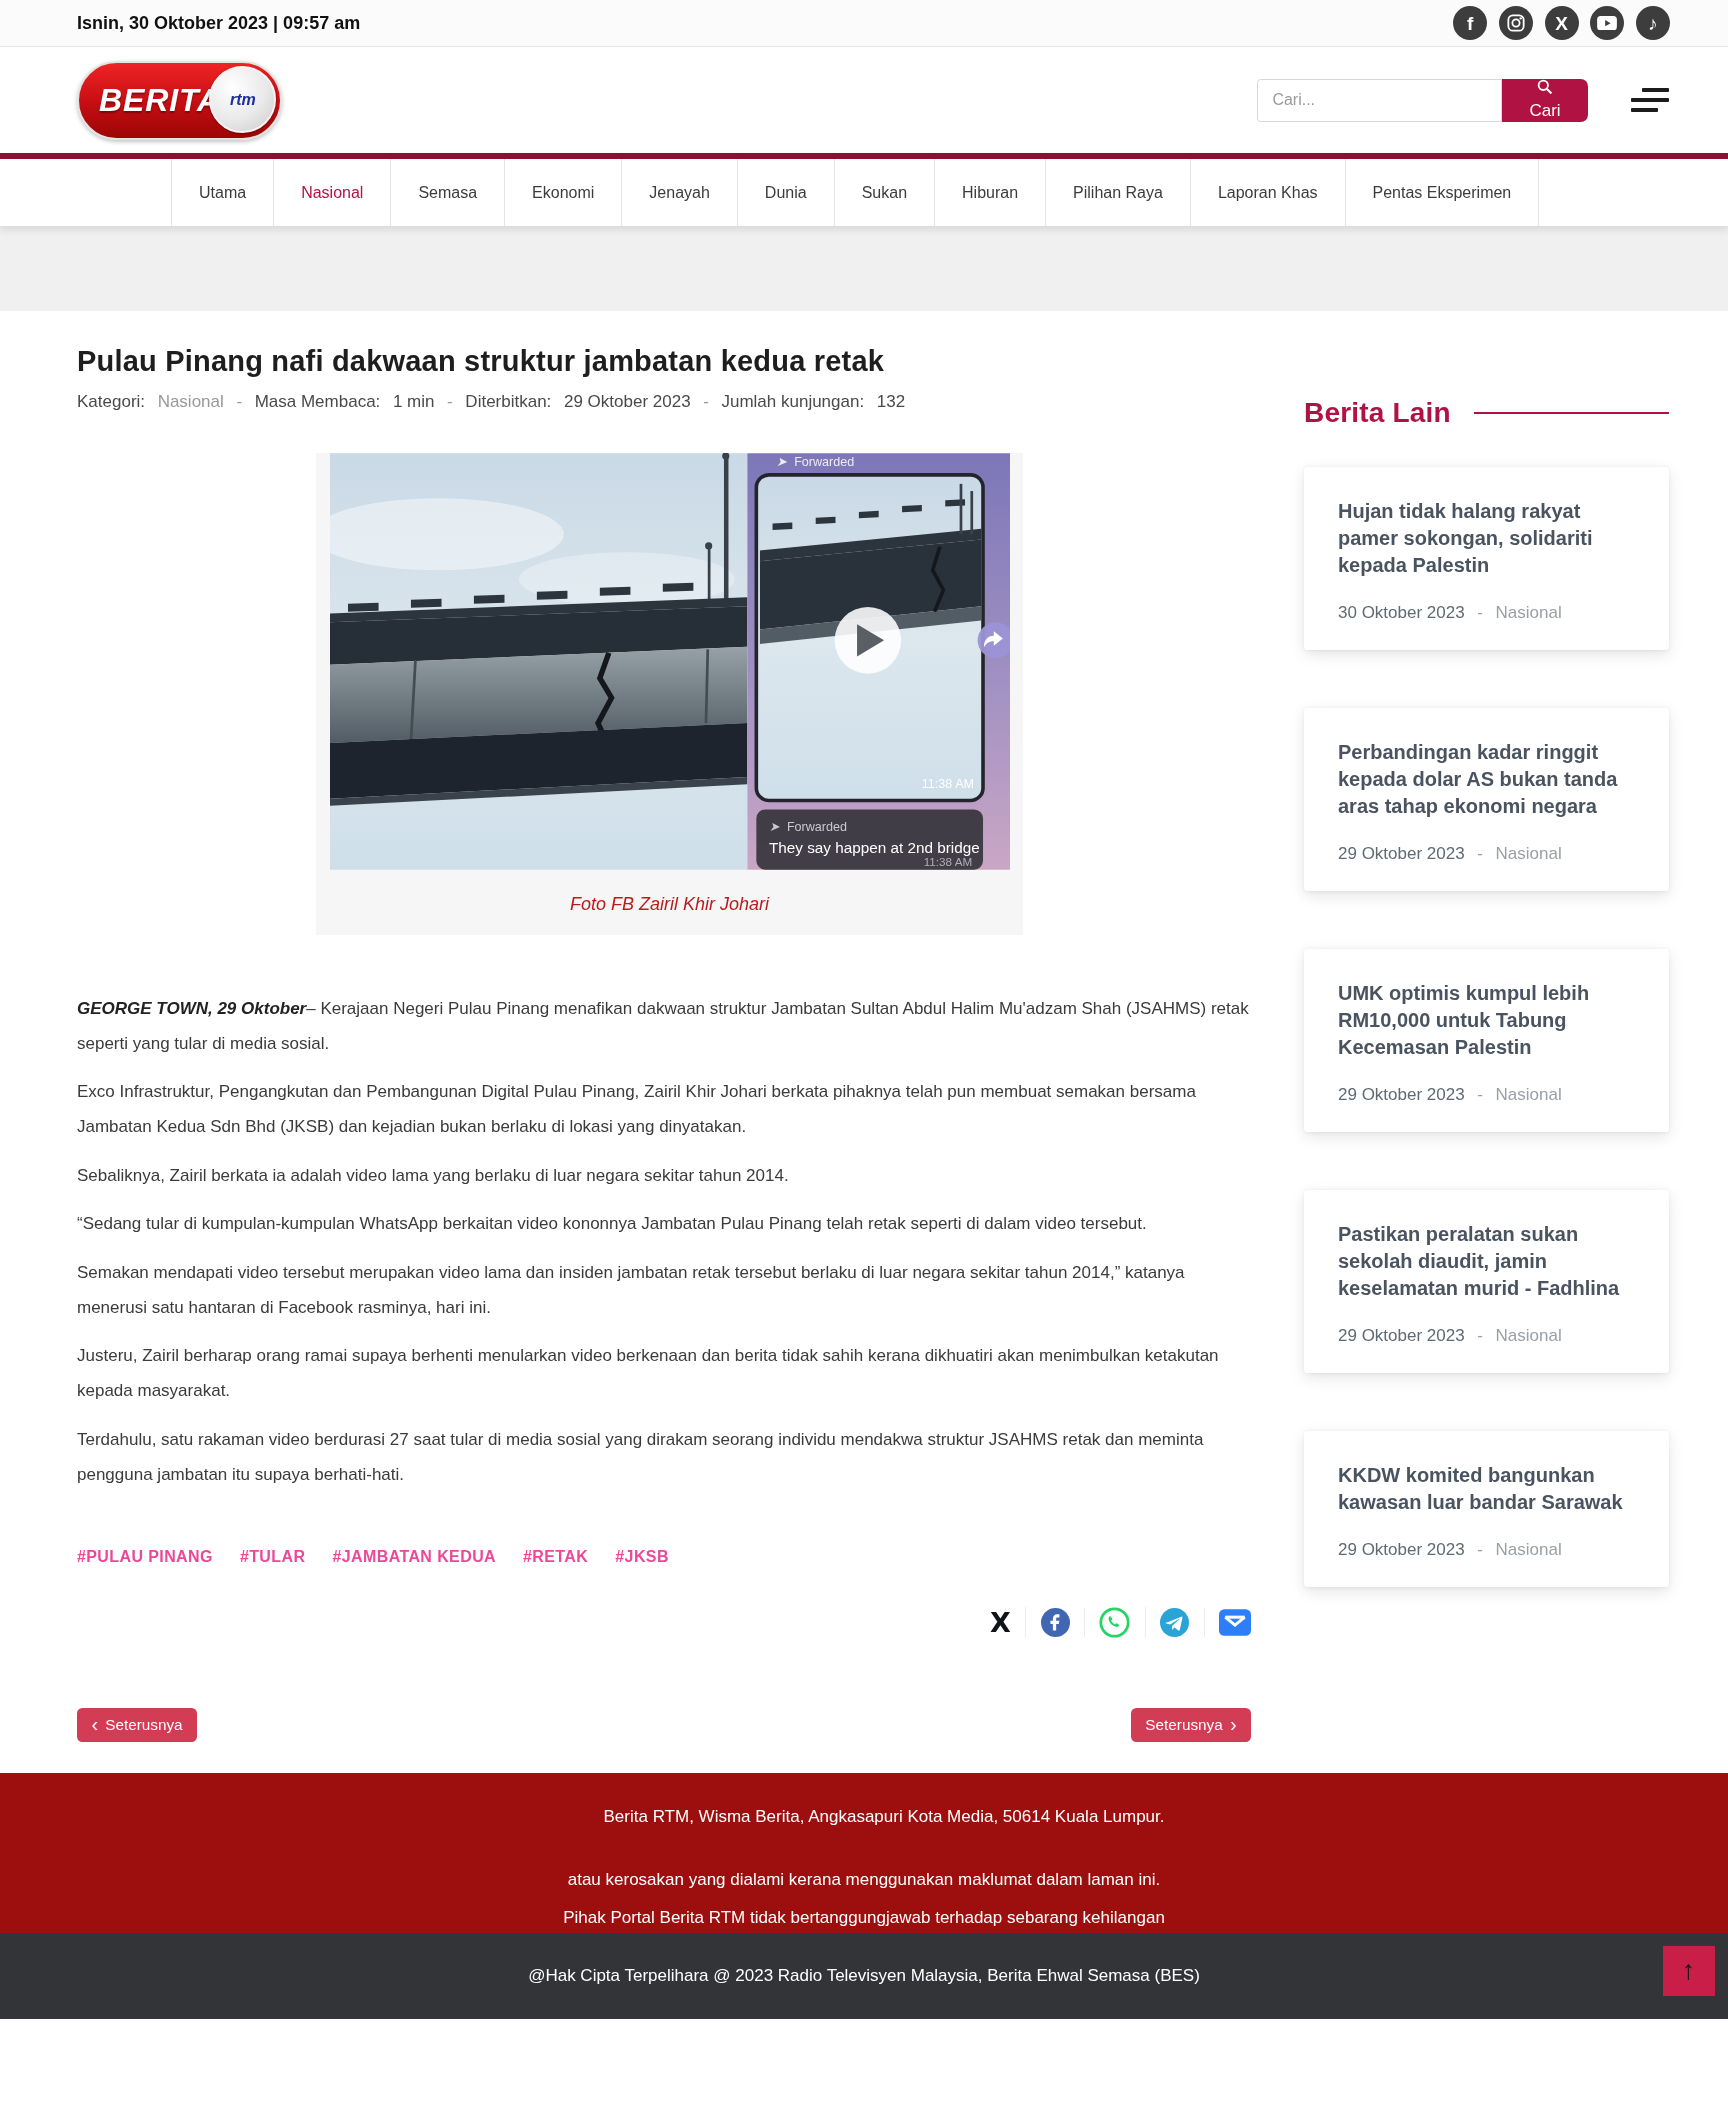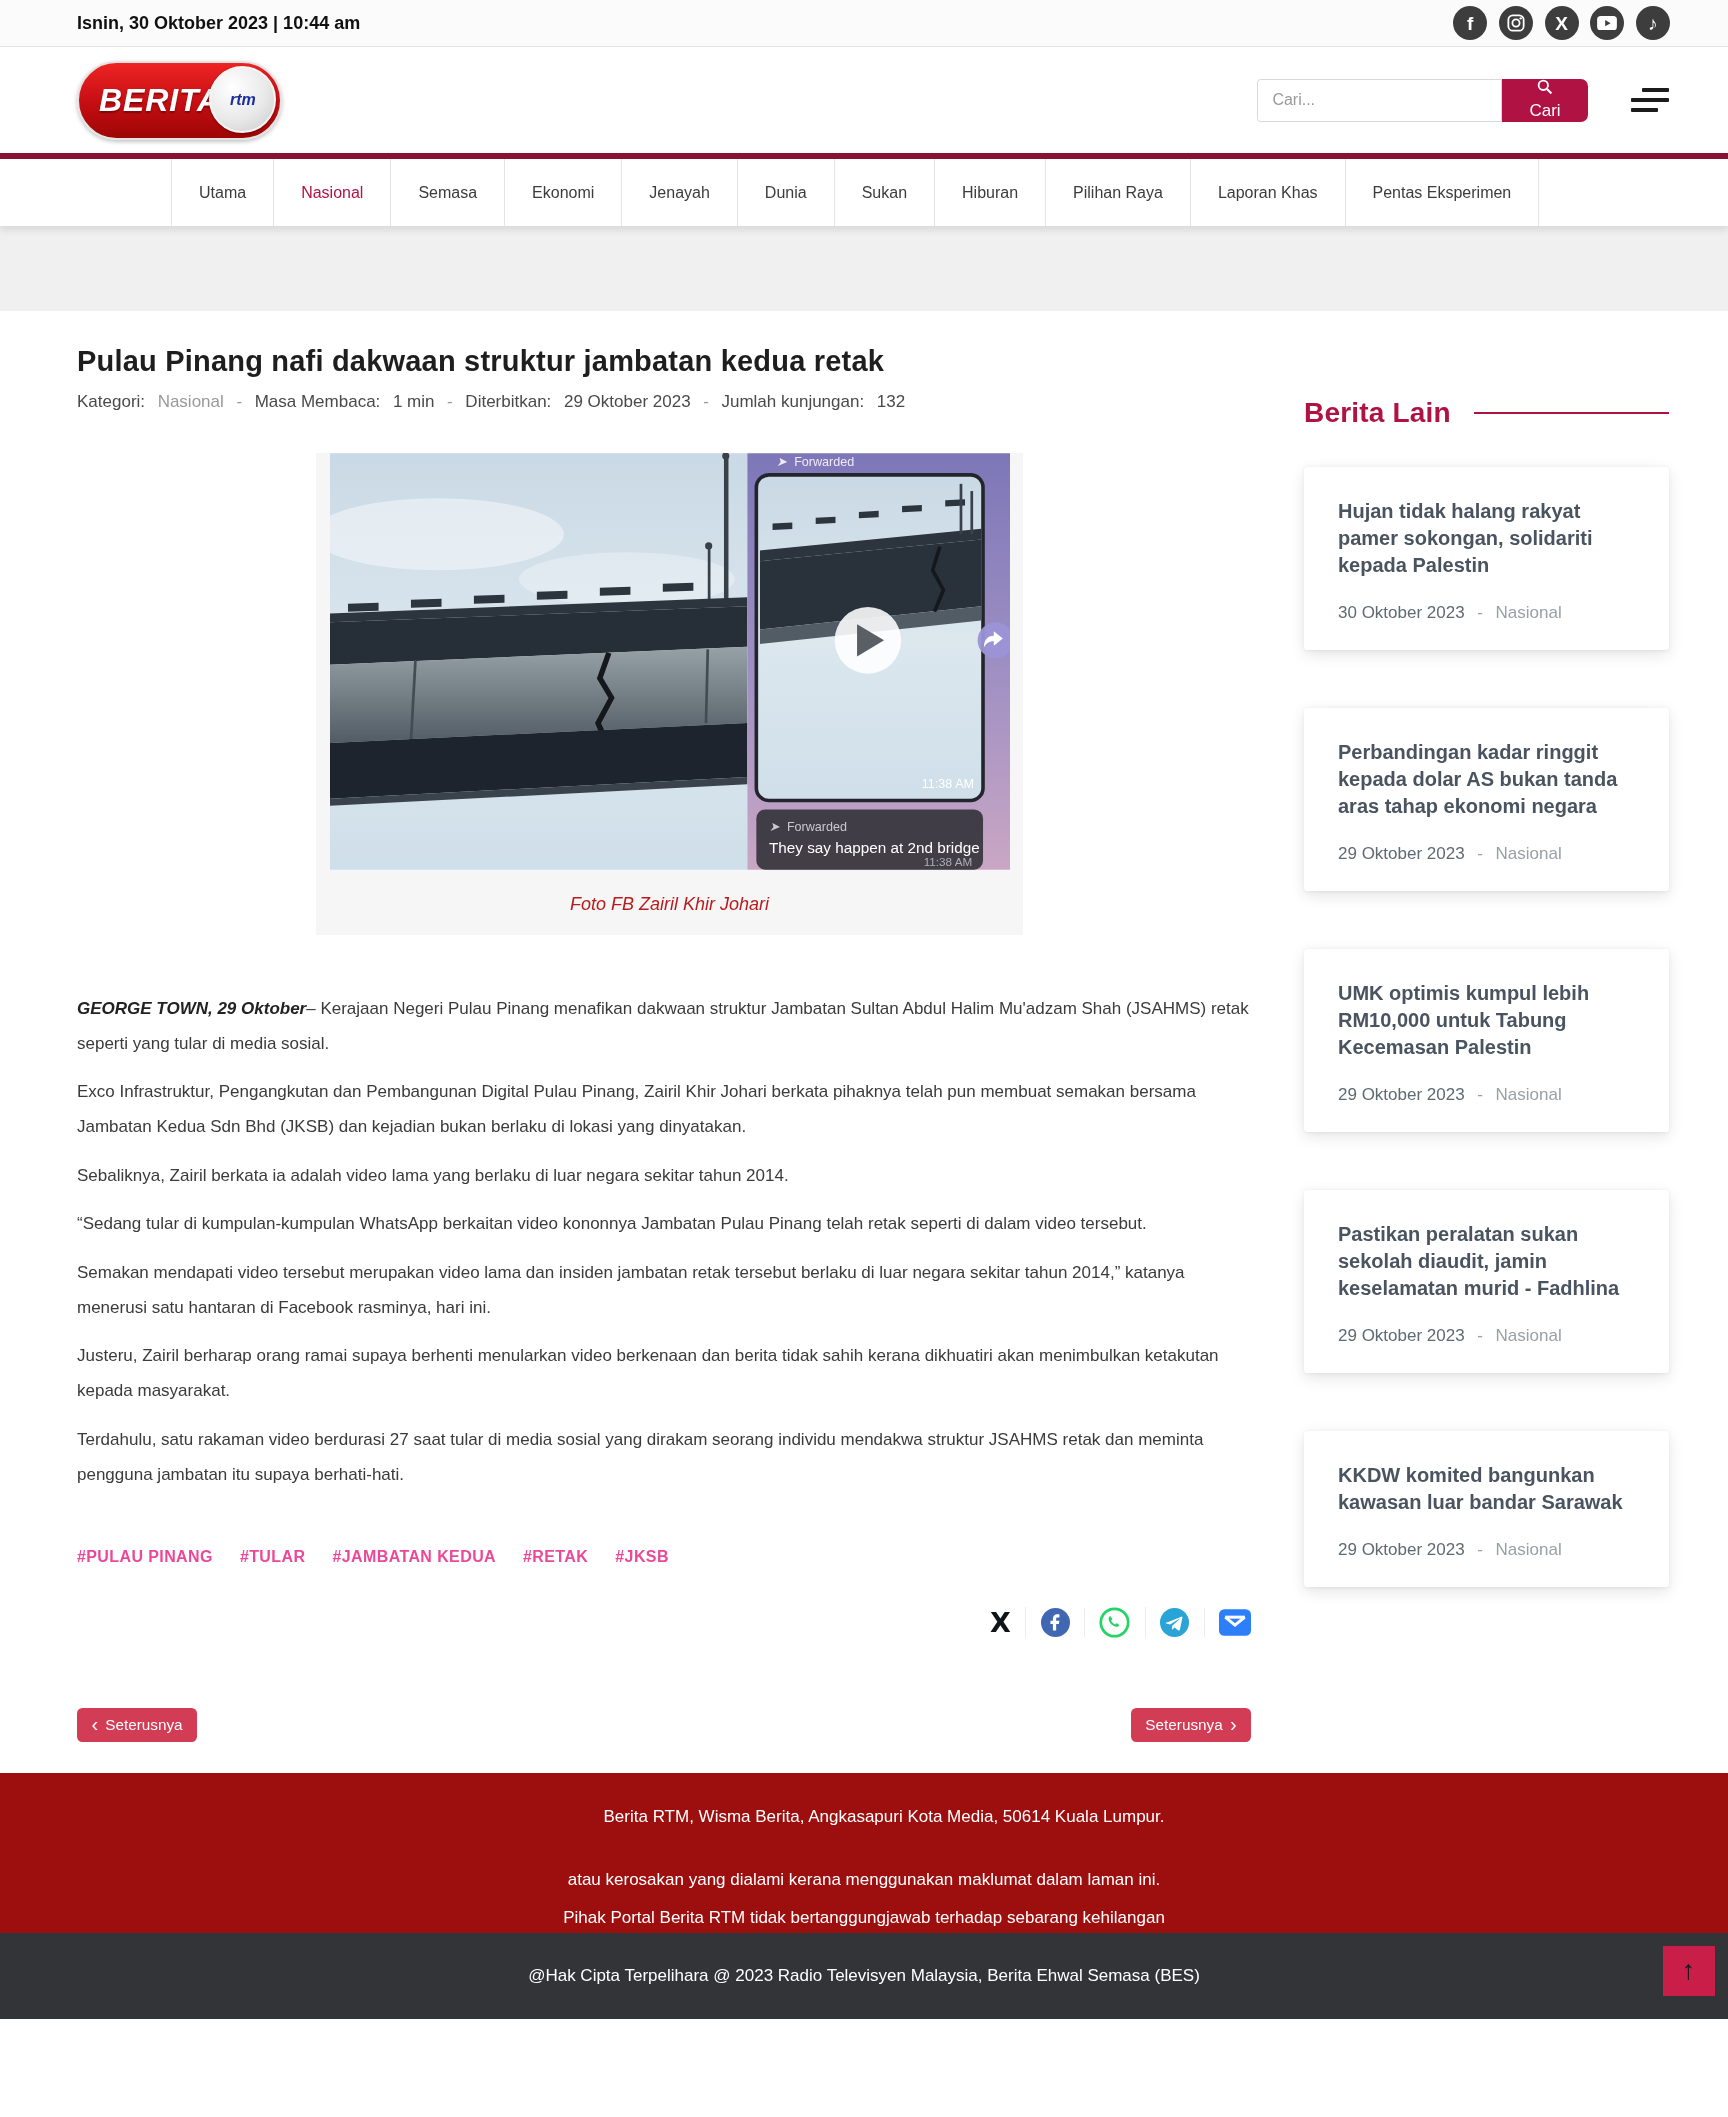--- a/index.html
+++ b/index.html
@@ -101,21 +101,21 @@
   .footer-disc{margin-top:34px;font-size:17px;line-height:38px;}
   .footer-dark{background:var(--footer-dark);color:#fff;text-align:center;height:86px;
     display:flex;align-items:center;justify-content:center;font-size:17px;position:relative;}
   .scrolltop{position:absolute;right:13.5px;top:12.6px;width:52px;height:50px;background:var(--scrolltop);
     border:none;color:#16181c;font-size:27px;font-weight:700;cursor:pointer;display:flex;align-items:center;justify-content:center;}
 </style>
 </head>
 <body>
 
 <div class="topbar">
-  <div class="topbar-date">Isnin, 30 Oktober 2023 | 10:44 am</div>
+  <div class="topbar-date">Isnin, 30 Oktober 2023 | 09:57 am</div>
   <div class="social-row">
     <div class="soc">
         <span class="glyph">f</span>
       </div>
     <div class="soc">
       <svg width="18" height="18" viewBox="0 0 20 20">
           <rect x="1.5" y="1.5" width="17" height="17" rx="5" fill="none" stroke="#fff" stroke-width="2"></rect>
           <circle cx="10" cy="10" r="4" fill="none" stroke="#fff" stroke-width="2"></circle>
           <circle cx="15.2" cy="4.8" r="1.3" fill="#fff"></circle>
         </svg>

